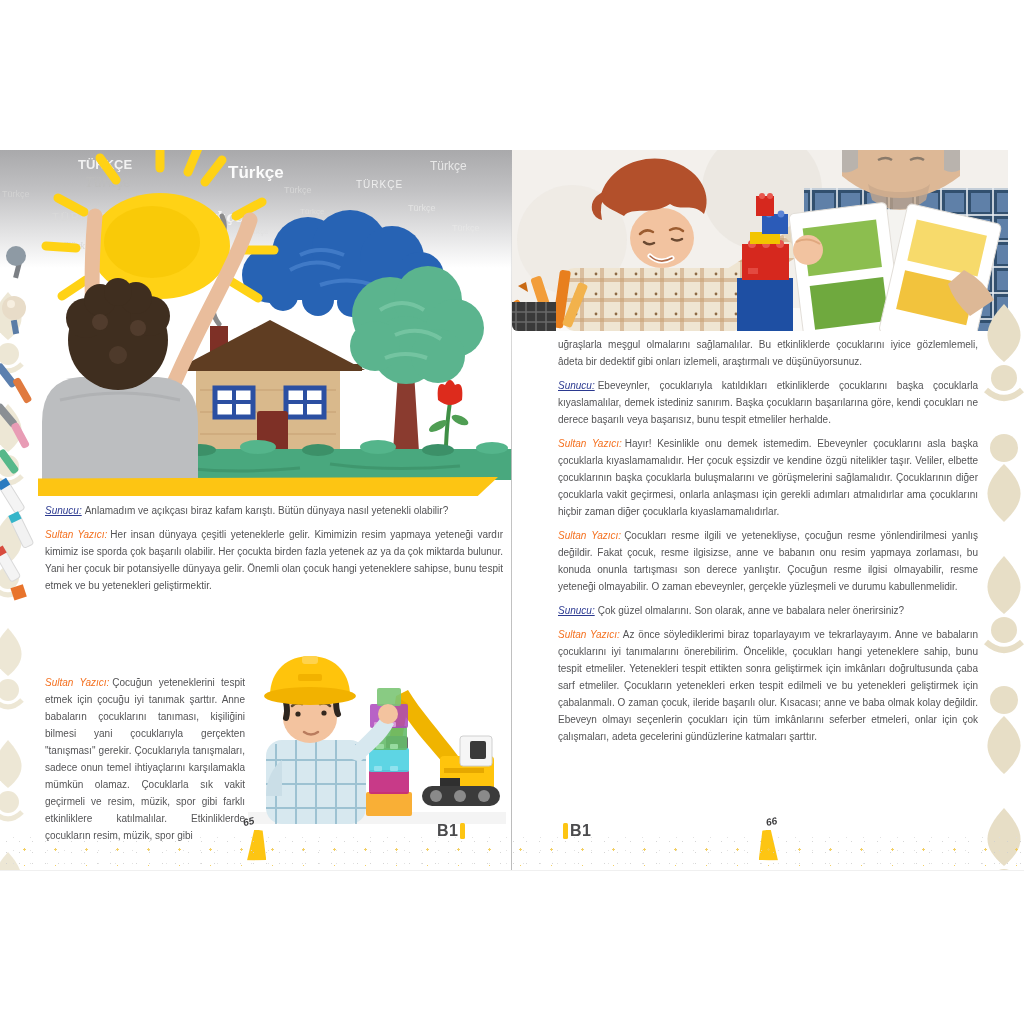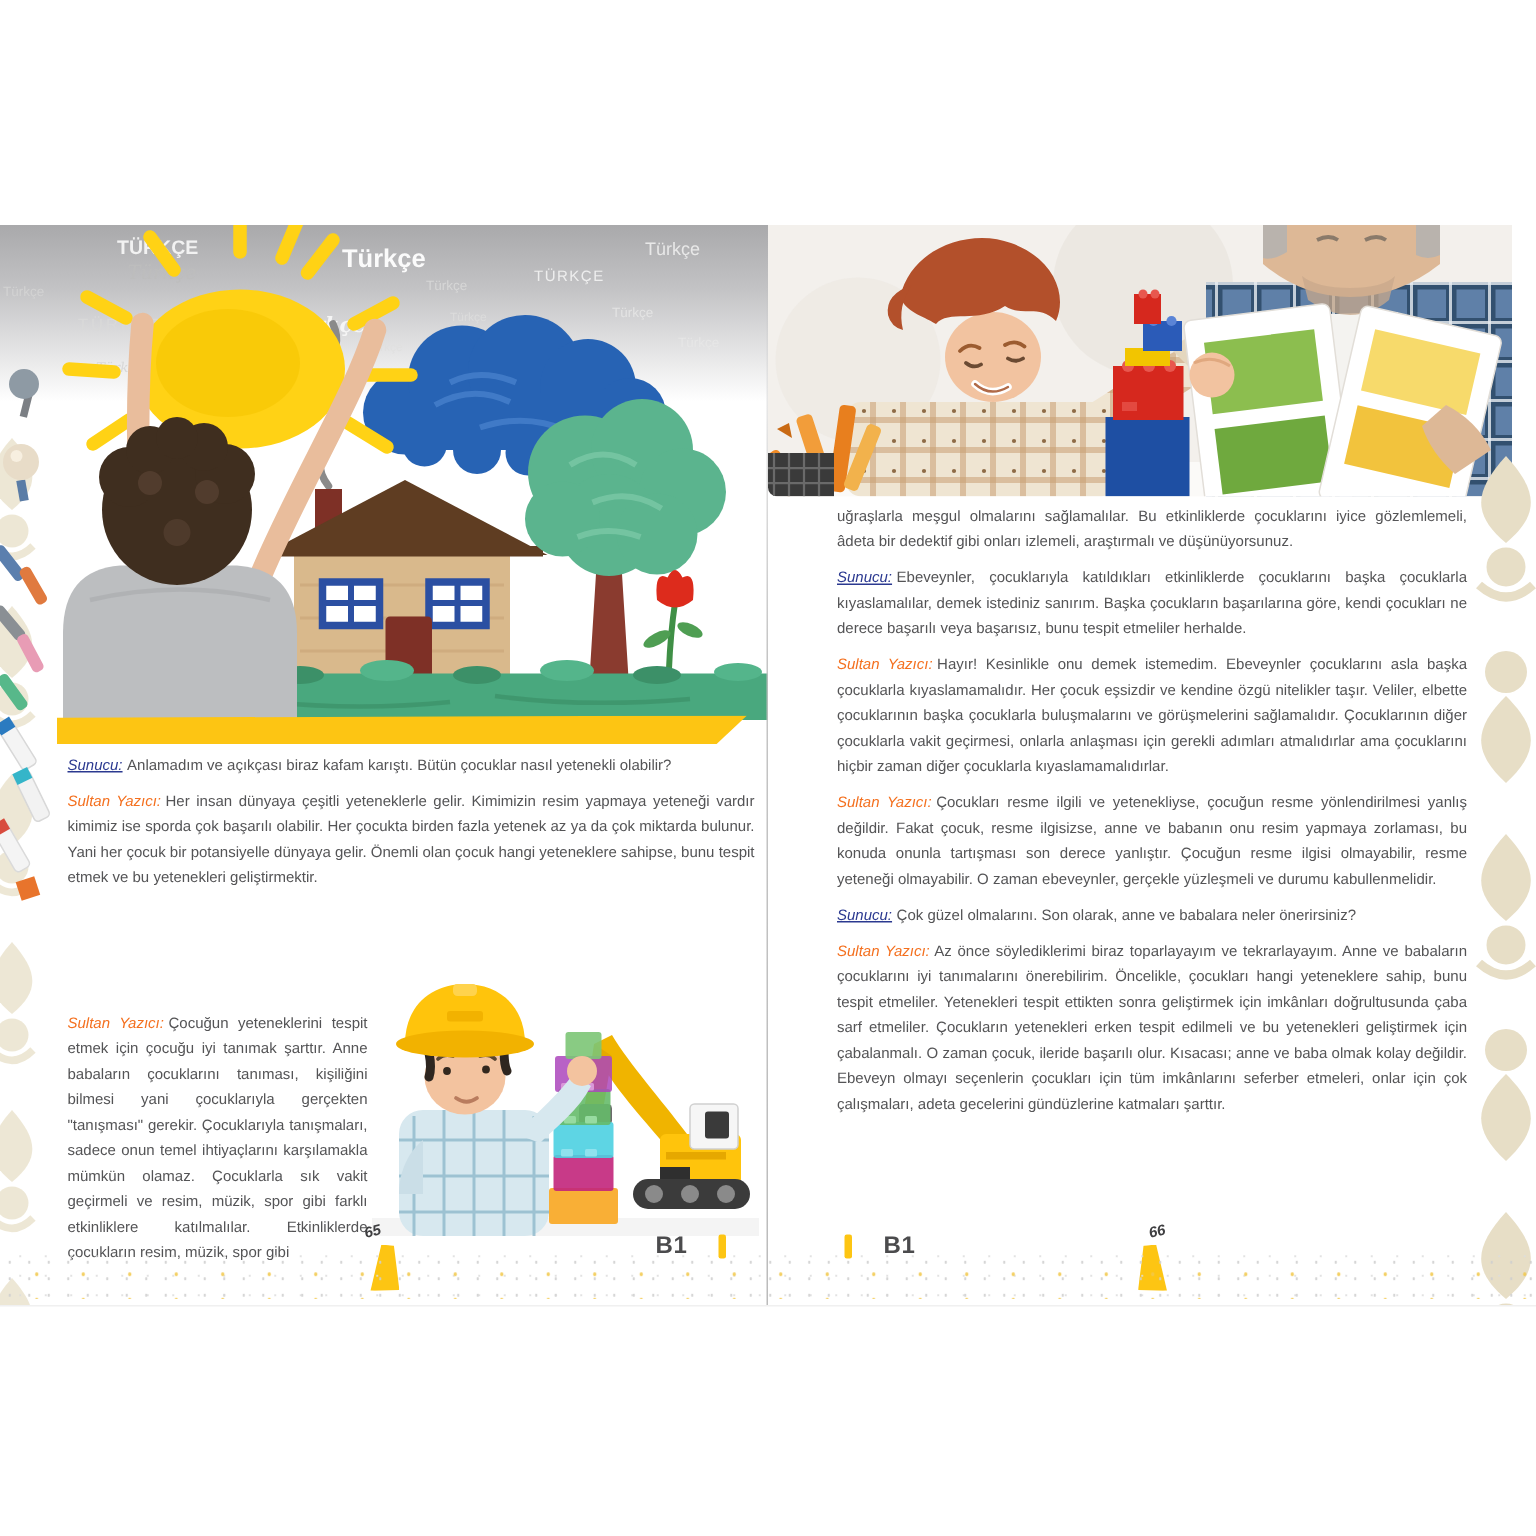--- a/index.html
+++ b/index.html
@@ -33,21 +33,21 @@
     background-image:
       radial-gradient(circle,#cfcfcf 0.8px,rgba(0,0,0,0) 1px),
       radial-gradient(circle,#f2c84b 1px,rgba(0,0,0,0) 1.4px),
       radial-gradient(circle,#dddddd 0.7px,rgba(0,0,0,0) 1px);
     background-size:13px 11px,31px 17px,17px 13px;
     background-position:0 0,9px 5px,5px 8px;}
   .pgnum{position:absolute;top:666px;font-size:10px;font-weight:bold;font-style:italic;color:#3f3f41;transform:rotate(-14deg);}
   .ribbon{position:absolute;top:680px;width:20px;height:31px;background:#FDC513;}
   .ribbon-l{clip-path:polygon(32% 0,74% 0,100% 95%,4% 100%);transform:rotate(3deg);}
   .ribbon-r{clip-path:polygon(26% 0,68% 0,96% 100%,0 95%);transform:rotate(-3deg);}
-  .b1{position:absolute;top:672px;font-size:16px;letter-spacing:.5px;display:flex;align-items:center;gap:21px;}
+  .b1{position:absolute;top:672px;font-size:16px;letter-spacing:.5px;display:flex;align-items:center;gap:2px;}
   .ybar{display:inline-block;width:5px;height:16px;background:#FDC513;border-radius:1.5px;}
   
   .orn-col{position:absolute;display:flex;flex-direction:column;gap:26px;align-items:center;}
   .orn-right{right:-6px;top:152px;}
   .orn-left{left:-14px;top:140px;opacity:.75;}
   .photo-frame{position:absolute;}
   .rp-photo{left:0;top:0;width:496px;height:181px;border-radius:0 0 10px 6px;overflow:hidden;}
 </style>
 </head>
 <body>
@@ -248,21 +248,21 @@
         <rect x="2" y="304" width="11" height="8" fill="#D84C3E" transform="rotate(-30 7 323)"></rect>
       </g>
       <g>
           <rect x="12" y="344" width="13" height="13" fill="#E8742C" transform="rotate(-18 18 350)"></rect>
         </g>
     </svg>
 
     <div class="banner"></div>
 
     <div class="dialogue dlg-left">
-      <p class="para"><span class="spk spk-b">Sunucu:</span><span>Anlamadım ve açıkçası biraz kafam karıştı. Bütün çocuklar nasıl yetenekli olabilir?</span></p>
+      <p class="para"><span class="spk spk-b">Sunucu:</span><span>Anlamadım ve açıkçası biraz kafam karıştı. Bütün dünyaya nasıl yetenekli olabilir?</span></p>
       <p class="para"><span class="spk spk-o">Sultan Yazıcı:</span><span>Her insan dünyaya çeşitli yeteneklerle gelir. Kimimizin resim yapmaya yeteneği vardır kimimiz ise sporda çok başarılı olabilir. Her çocukta birden fazla yetenek az ya da çok miktarda bulunur. Yani her çocuk bir potansiyelle dünyaya gelir. Önemli olan çocuk hangi yeteneklere sahipse, bunu tespit etmek ve bu yetenekleri geliştirmektir.</span></p>
     </div>
 
     <div class="dialogue dlg-col">
       <p class="para"><span class="spk spk-o">Sultan Yazıcı:</span><span>Çocuğun yeteneklerini tespit etmek için çocuğu iyi tanımak şarttır. Anne babaların çocuklarını tanıması, kişiliğini bilmesi yani çocuklarıyla gerçekten "tanışması" gerekir. Çocuklarıyla tanışmaları, sadece onun temel ihtiyaçlarını karşılamakla mümkün olamaz. Çocuklarla sık vakit geçirmeli ve resim, müzik, spor gibi farklı etkinliklere katılmalılar. Etkinliklerde çocukların resim, müzik, spor gibi</span></p>
     </div>
 
     <svg class="photo-frame" style="left:248px;top:494px;" width="258" height="180" viewBox="0 0 258 180">
       <rect x="0" y="0" width="258" height="180" fill="#ffffff"></rect>
       <rect x="0" y="168" width="258" height="12" fill="#f4f4f4"></rect>

